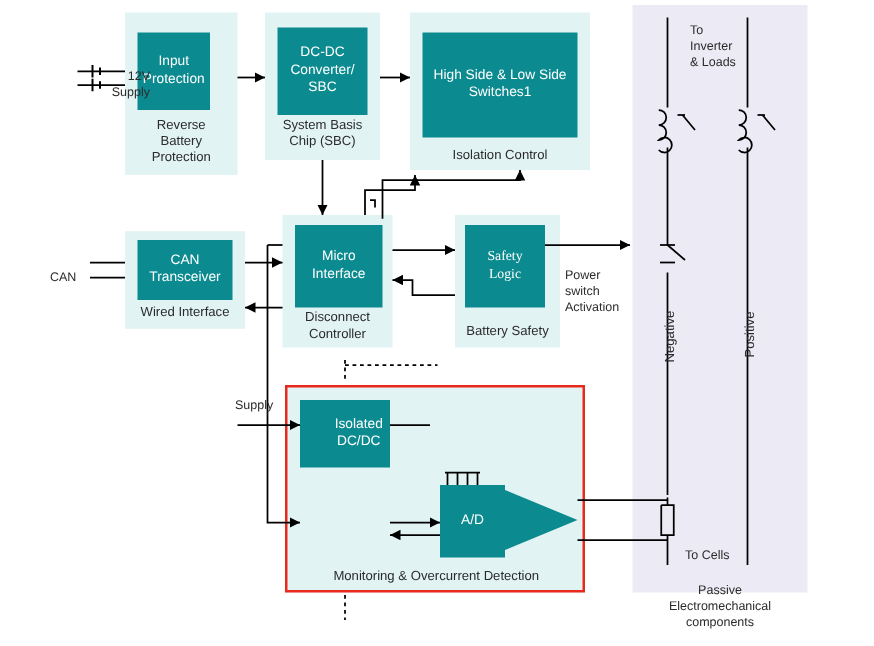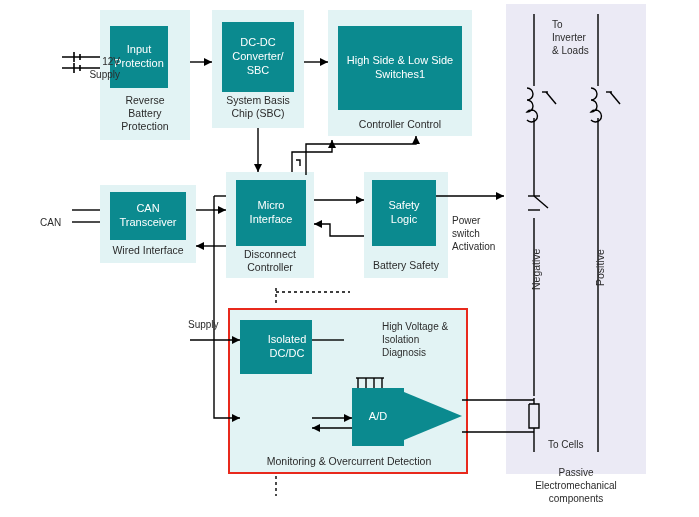--- a/index.html
+++ b/index.html
@@ -209,42 +209,42 @@
     <span style="white-space:pre-line;">CAN
 Transceiver</span>
   </div>
 
   <div class="teal-box" style="left:236px; top:180px; width:70px; height:66px;">
     <span style="white-space:pre-line;">Micro
 Interface</span>
   </div>
 
   <div class="teal-box" style="left:372px; top:180px; width:64px; height:66px;">
-    <span style="white-space:pre-line;">Safety
+    <span style="white-space:pre-line;font-family:Liberation Serif, serif;">Safety
 Logic</span>
   </div>
 
   <div class="teal-box" style="left:240px; top:320px; width:72px; height:54px;padding-left:24px;">
     <span style="white-space:pre-line;">Isolated
 DC/DC</span>
   </div>
 
 
   <div class="teal-box" style="left:352px; top:388px; width:52px; height:58px;">
     <span style="white-space:pre-line;">A/D</span>
   </div>
 
   <div class="caption" style="left:100px; top:94px; width:90px; white-space:pre-line;">Reverse
 Battery
 Protection</div>
 
   <div class="caption" style="left:210px; top:94px; width:96px; white-space:pre-line;">System Basis
 Chip (SBC)</div>
 
-  <div class="caption" style="left:328px; top:118px; width:144px; white-space:pre-line;">Controller Control</div>
+  <div class="caption" style="left:328px; top:118px; width:144px; white-space:pre-line;">Isolation Control</div>
 
   <div class="caption" style="left:100px; top:244px; width:96px; white-space:pre-line;">Wired Interface</div>
 
   <div class="caption" style="left:224px; top:248px; width:92px; white-space:pre-line;">Disconnect
 Controller</div>
 
   <div class="caption" style="left:362px; top:259px; width:88px; white-space:pre-line;">Battery Safety</div>
 
   <div class="caption" style="left:236px; top:455px; width:226px; white-space:pre-line;">Monitoring &amp; Overcurrent Detection</div>
 
@@ -252,23 +252,20 @@
 Supply</div>
 
   <div class="label" style="left:40px; top:216px; width:40px; white-space:pre-line;">CAN</div>
 
   <div class="label" style="left:452px; top:214px; width:62px; white-space:pre-line;">Power
 switch
 Activation</div>
 
   <div class="label" style="left:188px; top:318px; width:56px; white-space:pre-line;">Supply</div>
 
-  <div class="label" style="left:382px; top:320px; width:100px; white-space:pre-line;">High Voltage &amp;
-Isolation
-Diagnosis</div>
 
   <div class="label" style="left:552px; top:18px; width:60px; white-space:pre-line;">To
 Inverter
 &amp; Loads</div>
 
   <div class="label" style="left:548px; top:438px; width:60px; white-space:pre-line;">To Cells</div>
 
   <div class="label" style="left:506px; top:466px; width:140px; text-align:center; white-space:pre-line;">Passive
 Electromechanical
 components</div>

